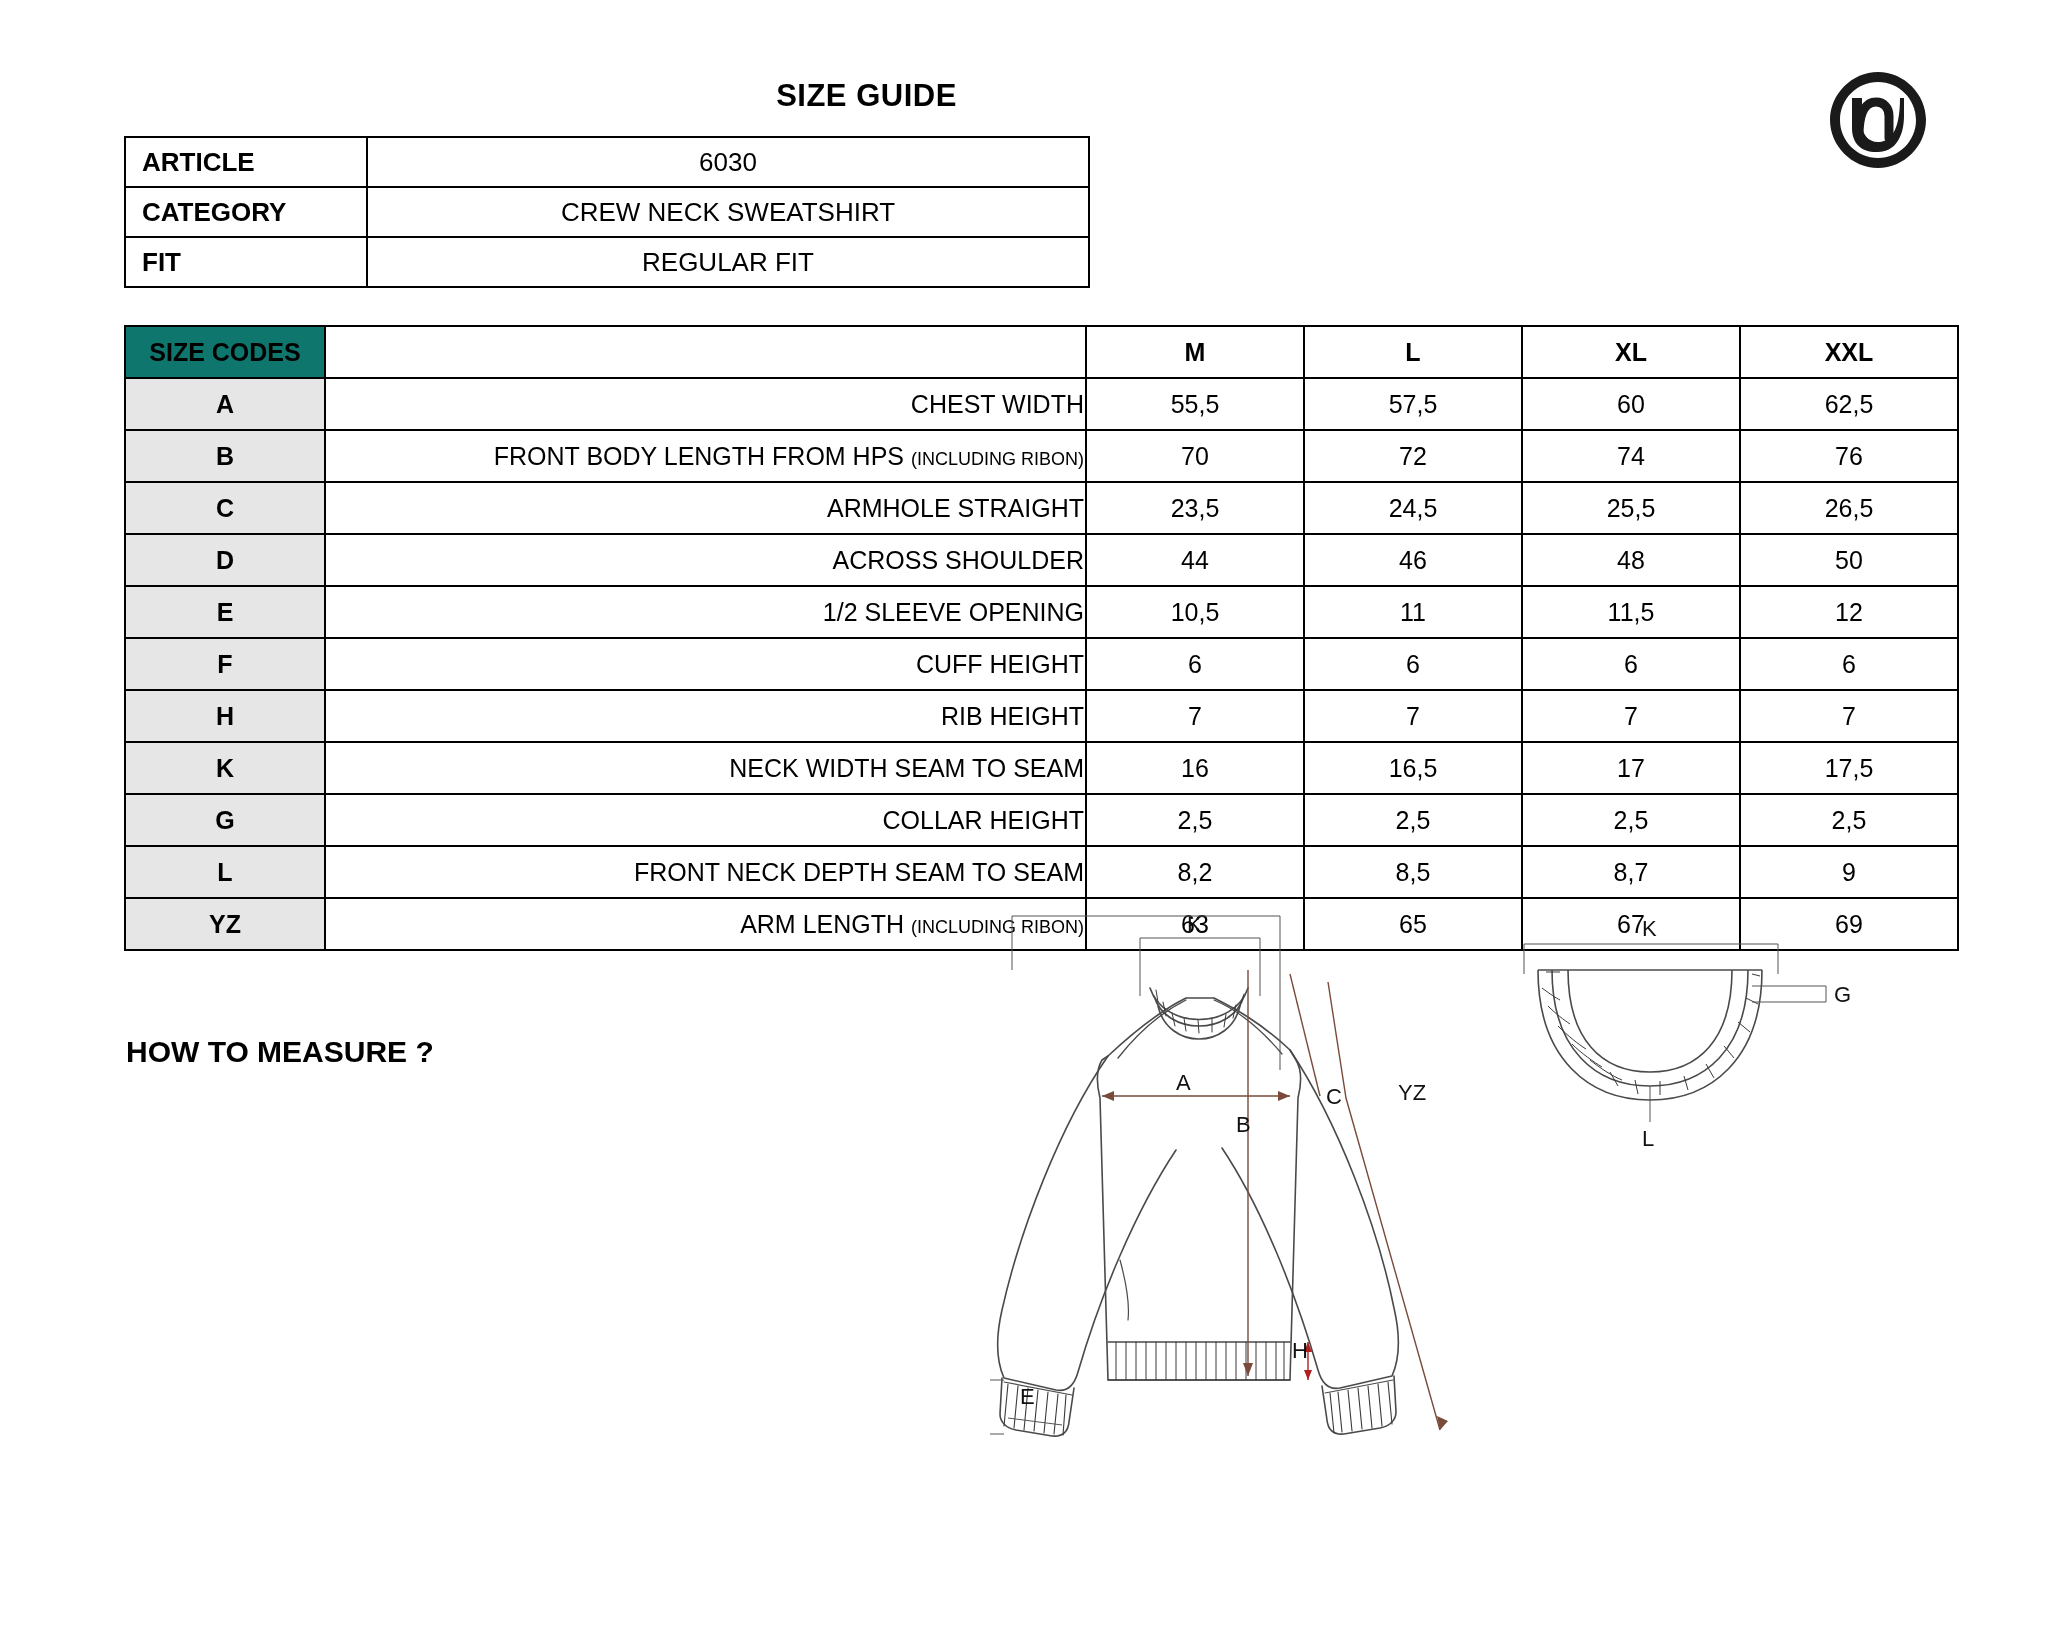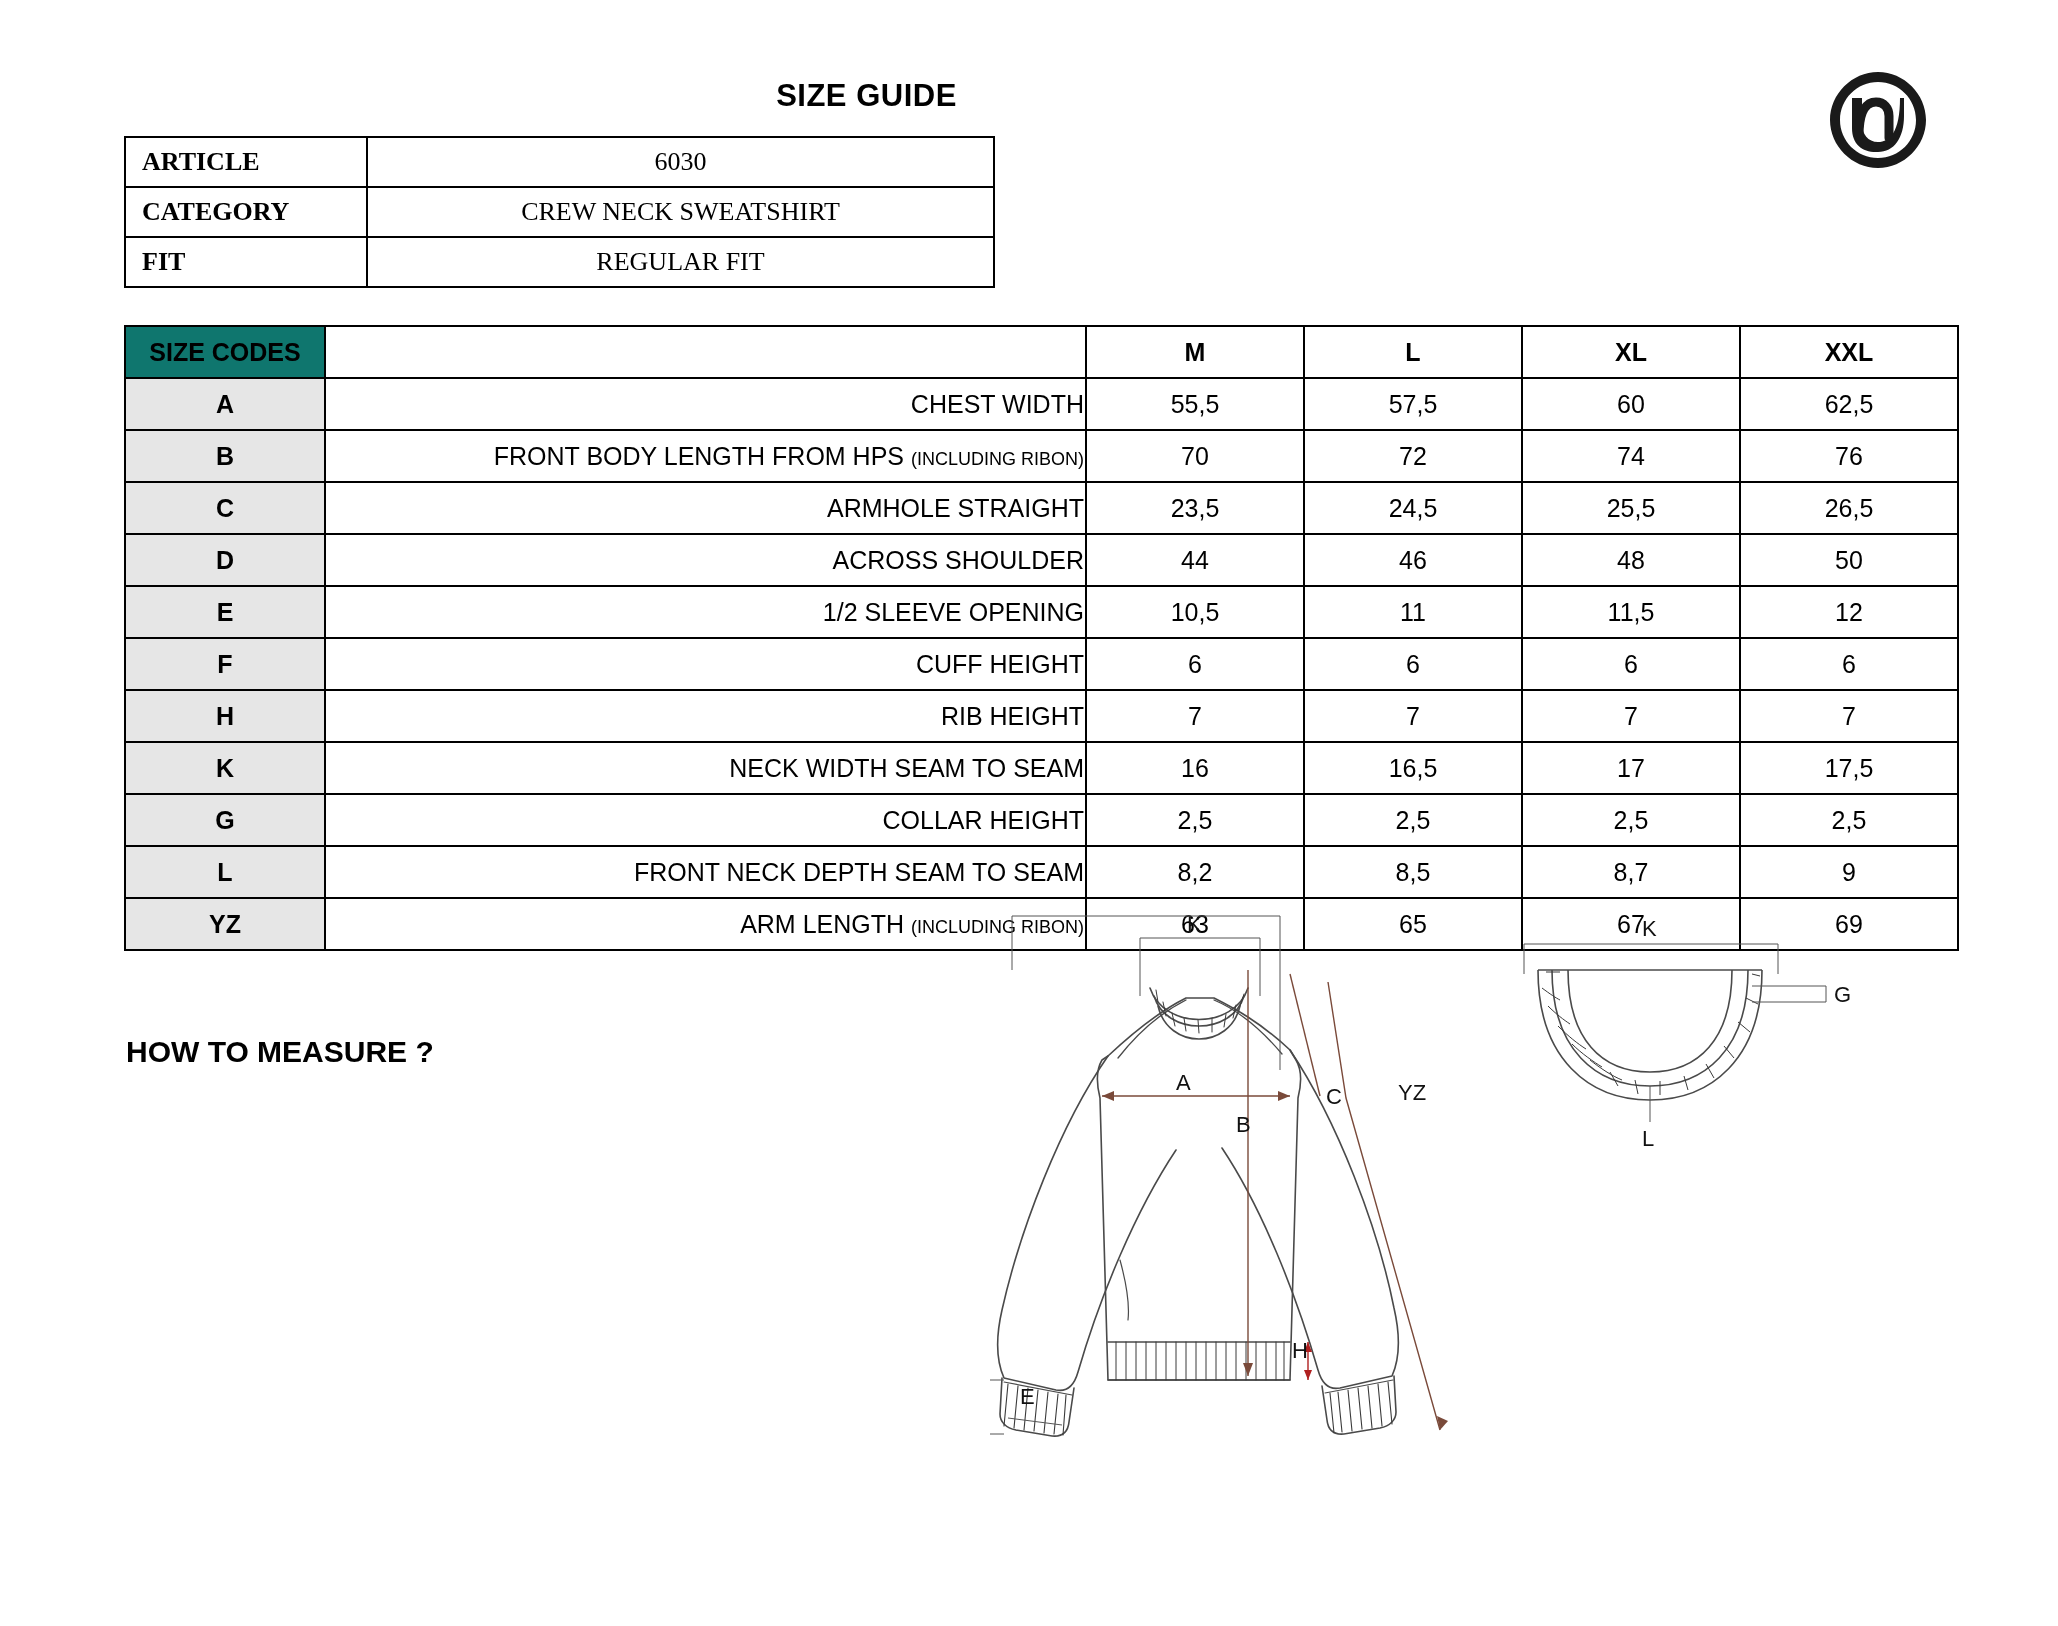--- a/index.html
+++ b/index.html
@@ -42,23 +42,22 @@
     width: 104px;
     height: 104px;
   }
 
   
   .info-table {
     position: absolute;
     top: 136px;
     left: 124px;
     border-collapse: collapse;
-    width: 871px;
+    width: 966px;
     table-layout: fixed;
-    font-family: Liberation Serif, serif;
   }
   .info-table td {
     border: 2px solid #000;
     height: 48px;
     font-size: 26px;
     padding: 0 16px;
     vertical-align: middle;
   }
   .info-table td.label {
     width: 208px;

